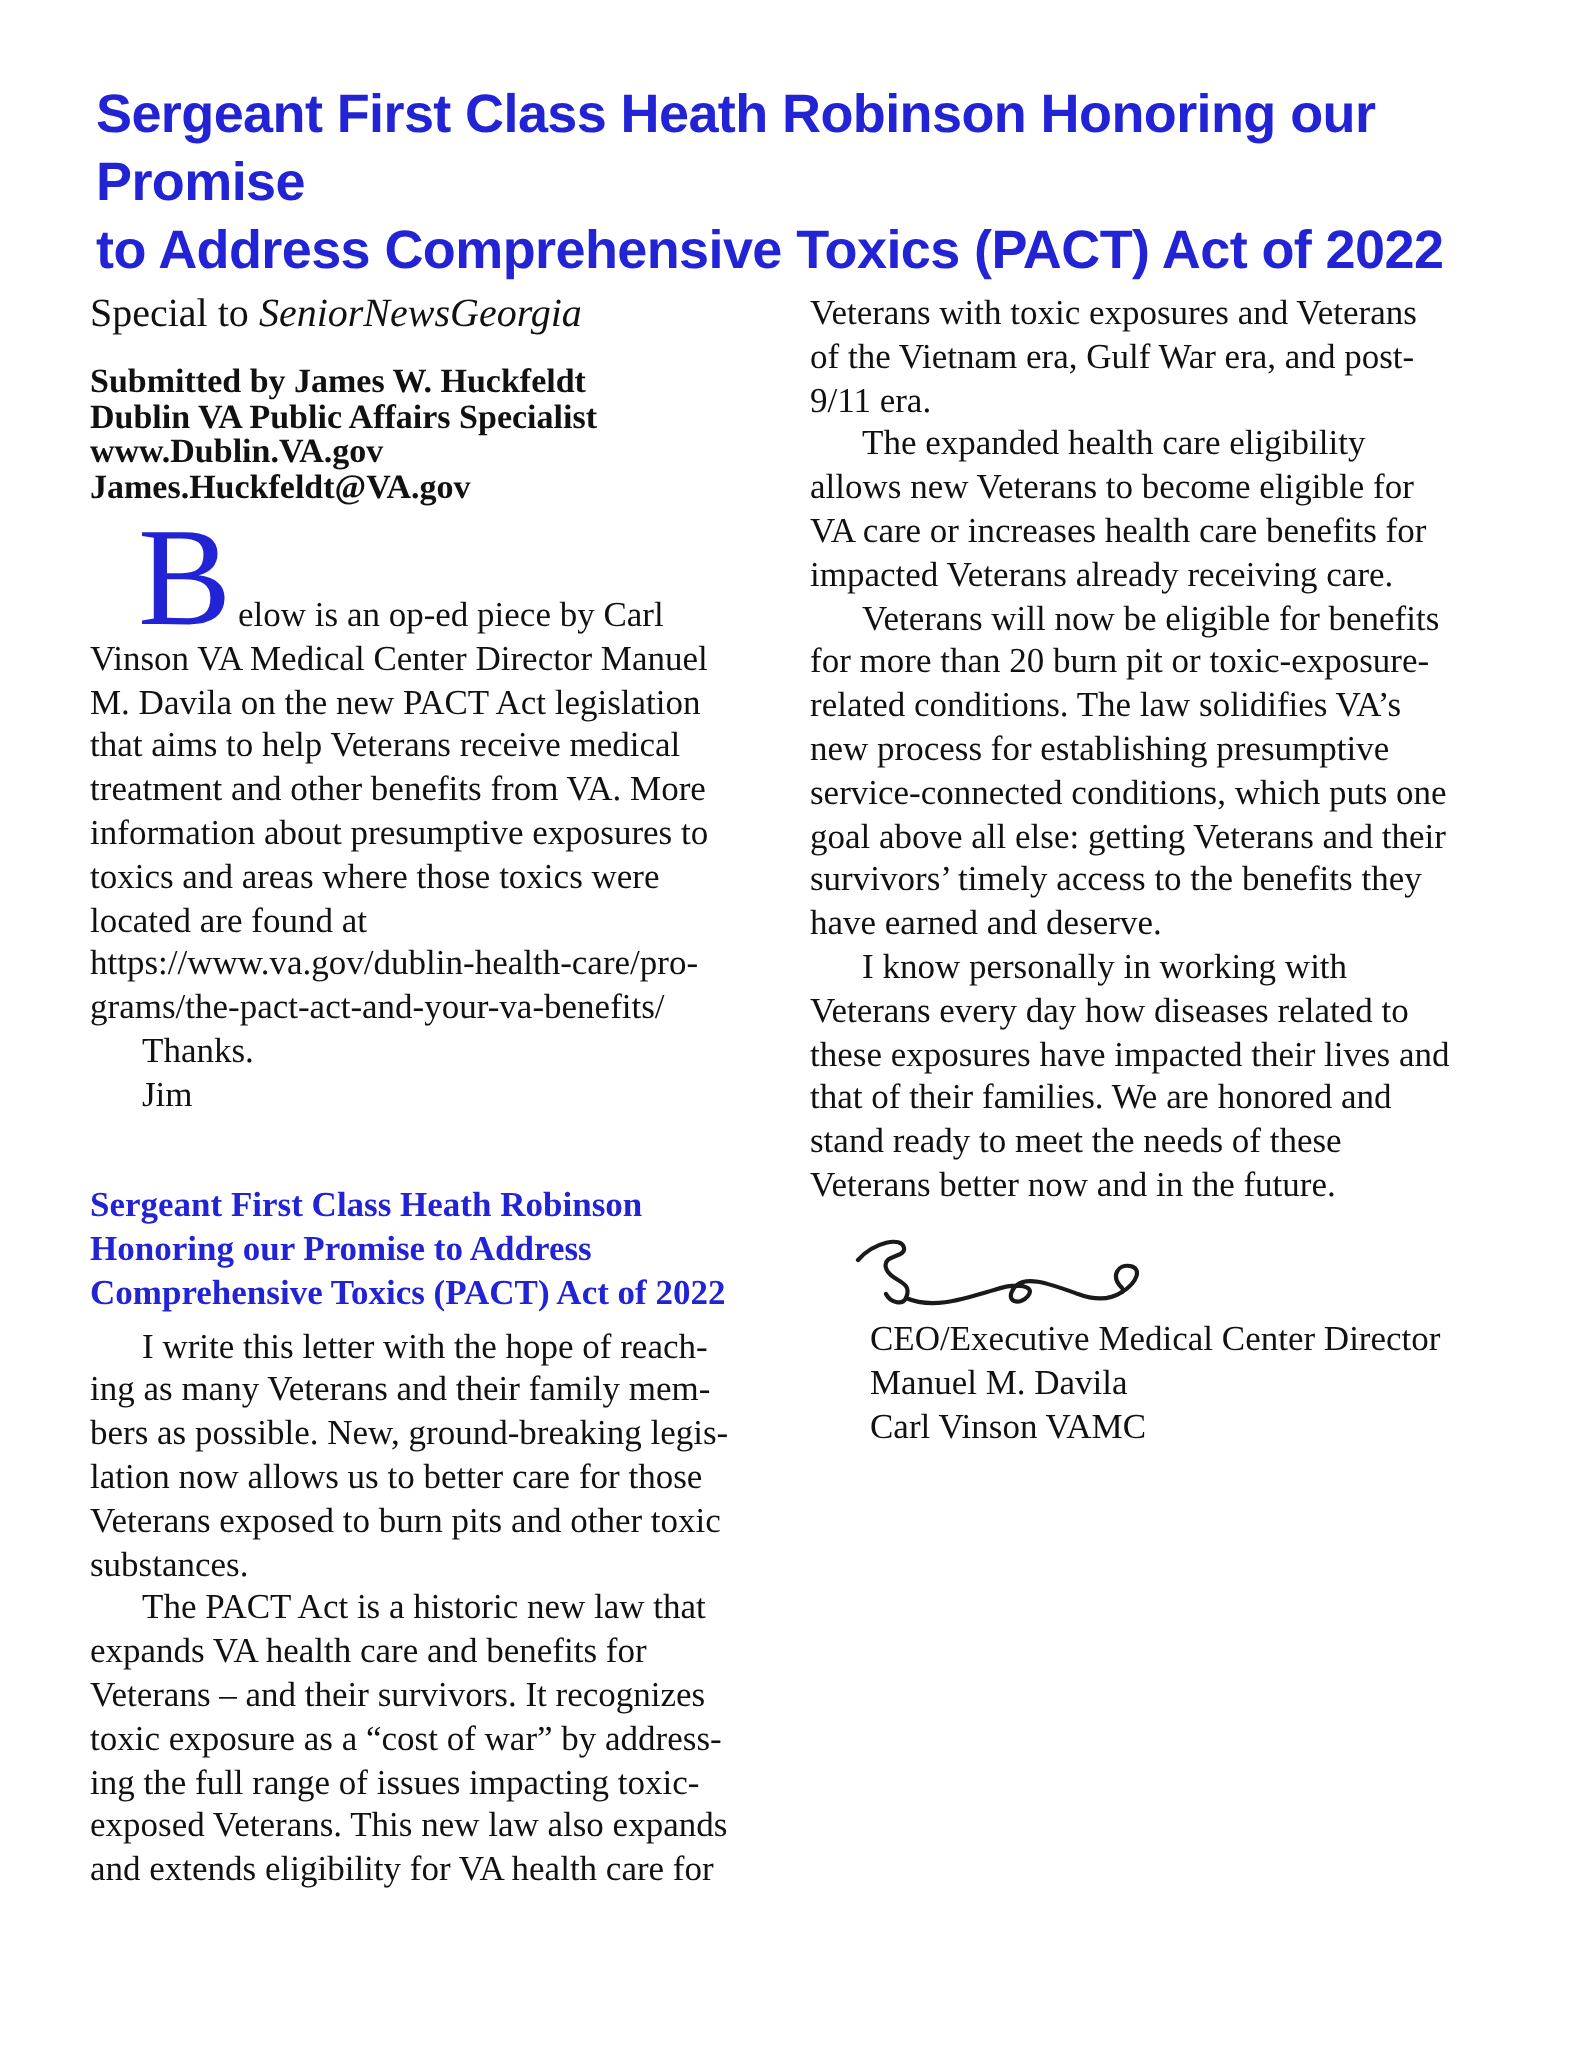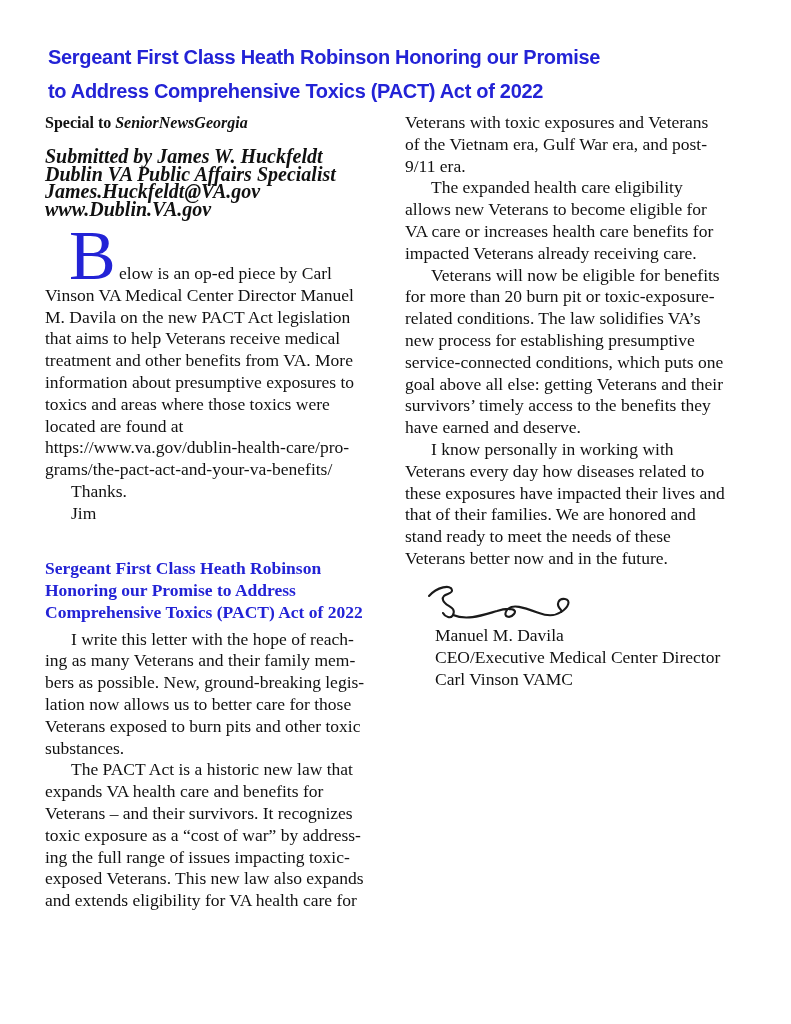--- a/index.html
+++ b/index.html
@@ -10,46 +10,45 @@
     background: #ffffff;
     color: var(--ink);
     font-family: "Liberation Serif", serif;
     overflow: hidden;
   }
   .page { padding: 40px 28px 0 45px; }
 
   .page-title {
     font-family: "Liberation Sans", sans-serif;
     font-weight: bold;
-    font-size: 20px;
+    font-size: 27px;
     line-height: 34px;
     letter-spacing: -0.3px;
     color: var(--accent);
     white-space: pre-line;
     margin: 0 0 4px 3px;
   }
 
   .columns { display: flex; gap: 8px; margin-top: 2px; }
   .col-left  { width: 352px; flex: none; }
   .col-right { width: 358px; flex: none; }
 
   .special-to {
-    font-weight: bold;
-    font-size: 16px;
+    font-weight: normal;
+    font-size: 20px;
     line-height: 22px;
     margin: 0;
   }
   .special-to .pub { font-style: italic; }
 
   .byline {
     font-weight: bold;
-    font-size: 20px;
+    font-size: 17px;
     line-height: 17.5px;
     margin-top: 14px;
-    font-style: italic;
   }
 
   .body-par {
     font-size: 17.5px;
     line-height: 21.8px;
     white-space: pre-line;
     margin: 0;
   }
   .indent { text-indent: 26px; }
 
@@ -95,22 +94,22 @@
 
   <div class="columns">
 
     <div class="col-left">
 
       <p class="special-to"><span>Special to </span><span class="pub">SeniorNewsGeorgia</span></p>
 
       <div class="byline">
         <div>Submitted by James W. Huckfeldt</div>
         <div>Dublin VA Public Affairs Specialist</div>
+        <div>www.Dublin.VA.gov</div>
         <div>James.Huckfeldt@VA.gov</div>
-        <div>www.Dublin.VA.gov</div>
       </div>
 
       <p class="body-par intro"><span class="dropcap">B</span><span>elow is an op-ed piece by Carl
 Vinson VA Medical Center Director Manuel
 M. Davila on the new PACT Act legislation
 that aims to help Veterans receive medical
 treatment and other benefits from VA. More
 information about presumptive exposures to
 toxics and areas where those toxics were
 located are found at
@@ -170,20 +169,20 @@
 
 
 
       <svg class="sig-scribble" width="150" height="40" viewBox="0 0 150 40" fill="none" stroke="#1a1a1a" stroke-width="2.1" stroke-linecap="round" stroke-linejoin="round">
         <path d="M4,16 C12,7 26,4 27,10 C28,15 16,13 18,20 C20,27 32,26 28,35 C26,39 20,37 18,33"></path>
         <path d="M28,35 C42,41 58,35 72,31 C84,27 93,29 89,34 C85,39 77,37 82,30 C87,23 100,28 114,33 C122,36 130,36 136,32"></path>
         <path d="M136,32 C144,27 146,20 140,19 C134,18 130,24 136,30"></path>
       </svg>
 
       <div class="sig-block">
+        <div>CEO/Executive Medical Center Director</div>
         <div>Manuel M. Davila</div>
-        <div>CEO/Executive Medical Center Director</div>
         <div>Carl Vinson VAMC</div>
       </div>
 
     </div>
   </div>
 </div>
 
 </body></html>

